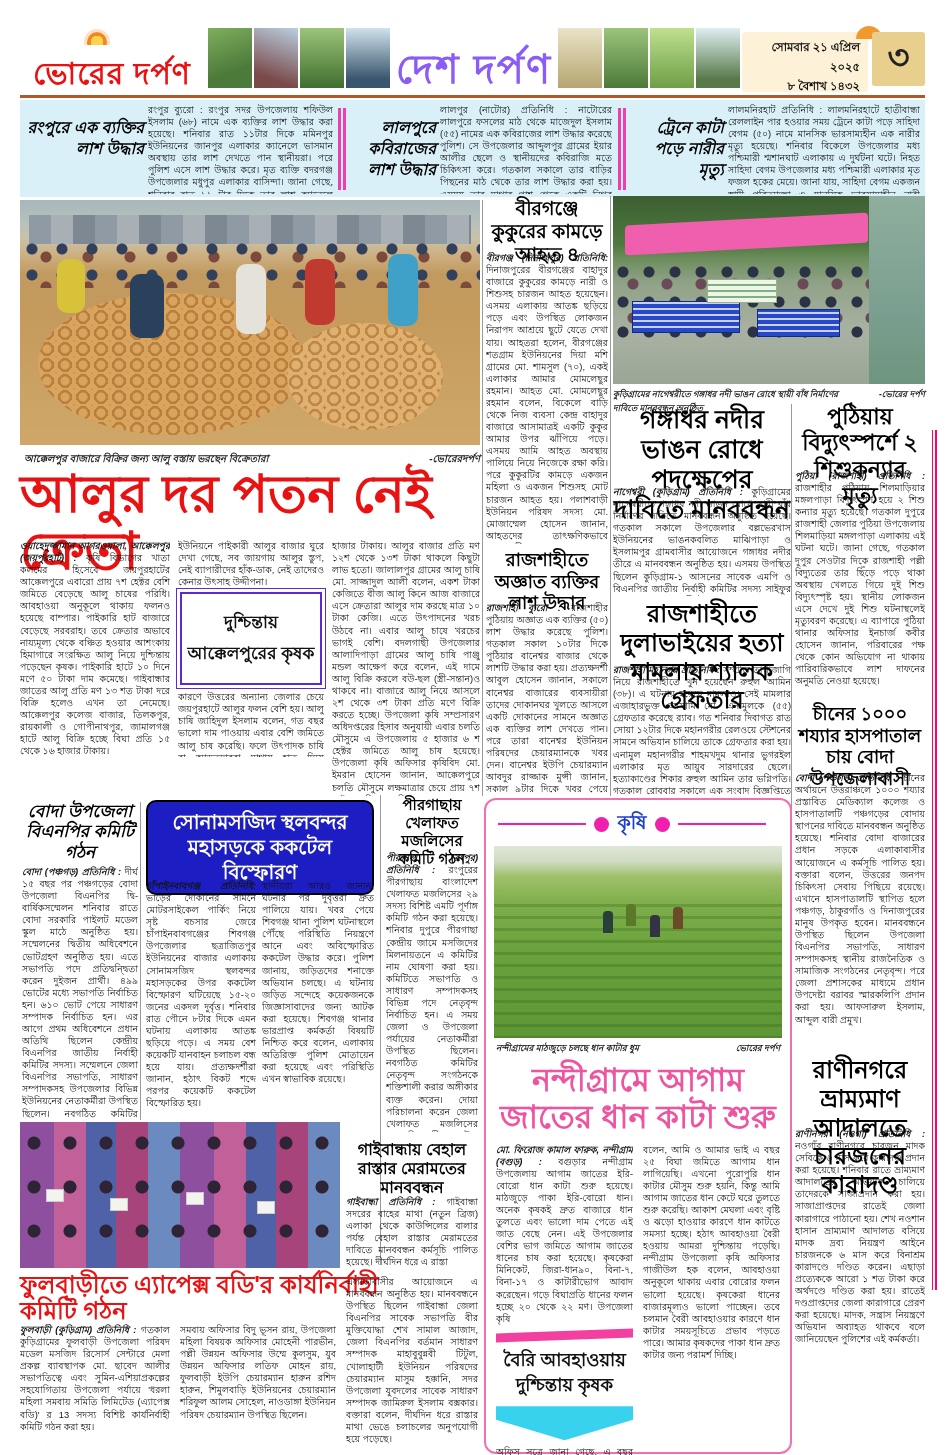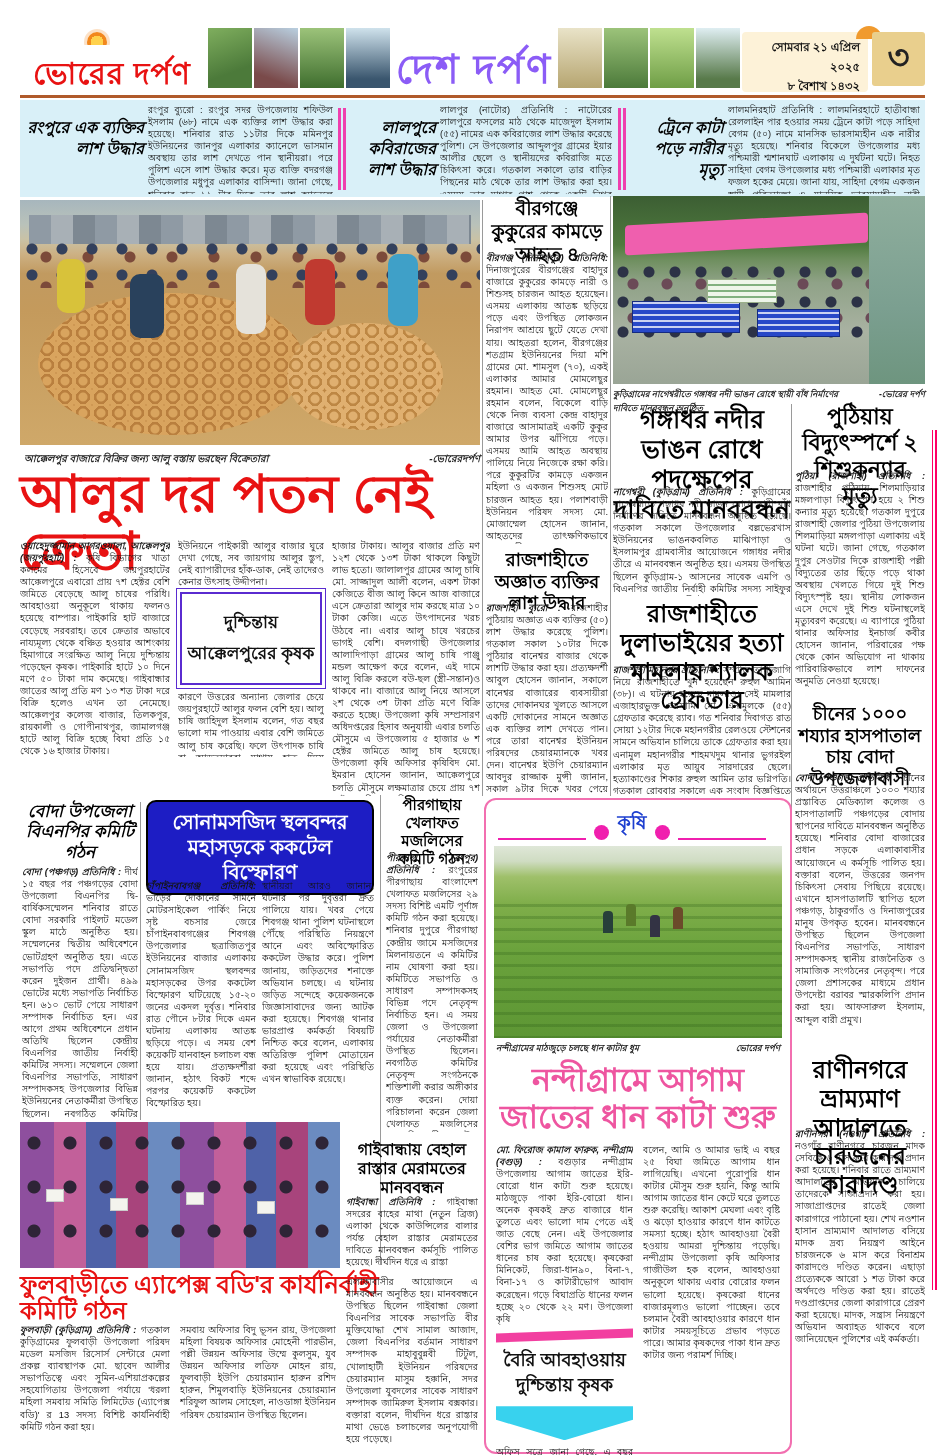--- a/index.html
+++ b/index.html
@@ -241,21 +241,21 @@
 
   <h2 class="abs h-red" style="left:20px;top:1272px;width:370px;font-size:24px;margin:0;line-height:1.1;">ফুলবাড়ীতে এ্যাপেক্স বডি'র কার্যনির্বাহী কমিটি গঠন</h2>
   <div class="abs body-text" style="left:20px;top:1324px;width:150px;height:124px;">
     <b class="byline">ফুলবাড়ী (কুড়িগ্রাম) প্রতিনিধি :</b>
     <span>গতকাল কুড়িগ্রামের ফুলবাড়ী উপজেলা পরিষদ মডেল মসজিদ রিসোর্স সেন্টারে মেলা প্রকল্প ব্যাবস্থাপক মো. ছাবেদ আলীর সভাপতিত্বে এবং সুমিন-এশিয়াপ্রকল্পের সহযোগিতায় উপজেলা পর্যায়ে 'ধরলা মহিলা সমবায় সমিতি লিমিটেড (এ্যাপেক্স বডি)' র 13 সদস্য বিশিষ্ট কার্যনির্বাহী কমিটি গঠন করা হয়।</span>
   </div>
   <div class="abs body-text" style="left:180px;top:1324px;width:156px;height:124px;">সমবায় অফিসার বিদু ভূসন রায়, উপজেলা মহিলা বিষয়ক অফিসার মোহেনী পারভীন, পল্লী উন্নয়ন অফিসার উম্মে কুলসুম, যুব উন্নয়ন অফিসার লতিফ মোহন রায়, ফুলবাড়ী ইউপি চেয়ারম্যান হারুন রশিদ হারুন, শিমুলবাড়ি ইউনিয়নের চেয়ারম্যান শরিফুল আলম সোহেল, নাওডাঙ্গা ইউনিয়ন পরিষদ চেয়ারম্যান উপস্থিত ছিলেন।</div>
   <div class="abs body-text" style="left:346px;top:1276px;width:132px;height:172px;">এলাকাবাসীর আয়োজনে এ মানববন্ধন অনুষ্ঠিত হয়। মানববন্ধনে উপস্থিত ছিলেন গাইবান্ধা জেলা বিএনপির সাবেক সভাপতি বীর মুক্তিযোদ্ধা শেখ সামাল আজাদ, জেলা বিএনপির বর্তমান সাধারণ সম্পাদক মাহাবুবুন্নবী টিটুল, খোলাহাটী ইউনিয়ন পরিষদের চেয়ারম্যান মাসুম হক্কানি, সদর উপজেলা যুবদলের সাবেক সাধারণ সম্পাদক জামিরুল ইসলাম বক্সকার। বক্তারা বলেন, দীর্ঘদিন ধরে রাস্তার মাথা ভেঙে চলাচলের অনুপযোগী হয়ে পড়েছে।</div>
 
   <section class="abs agri-box" style="left:484px;top:798px;width:304px;height:652px;">
-    <div style="display:flex;align-items:flex-end;gap:8px;padding:8px 24px 2px 12px;">
+    <div style="display:flex;align-items:center;gap:8px;padding:8px 24px 2px 12px;">
       <div class="line-m"></div>
       <span class="dot-m"></span>
       <span class="agri-label">কৃষি</span>
       <span class="dot-m"></span>
       <div class="line-m"></div>
     </div>
     <figure class="photo ph-rice" style="margin:4px 8px 0 8px;height:192px;position:relative;">
       <div class="rice-rows"></div>
       <div class="farmer" style="left:38%;top:34%;"></div>
       <div class="farmer" style="left:46%;top:30%;background:#5a7a2a;"></div>

